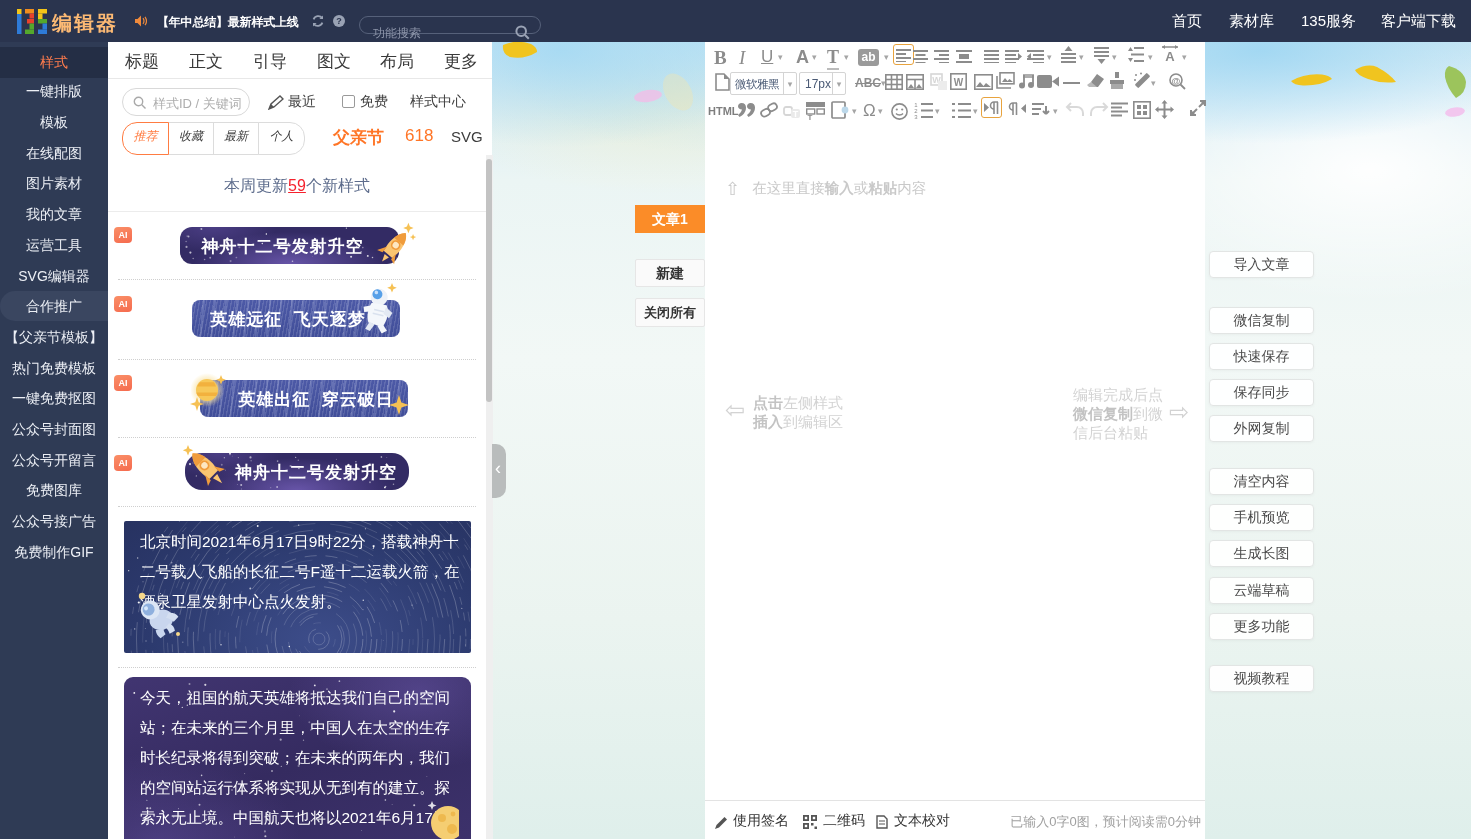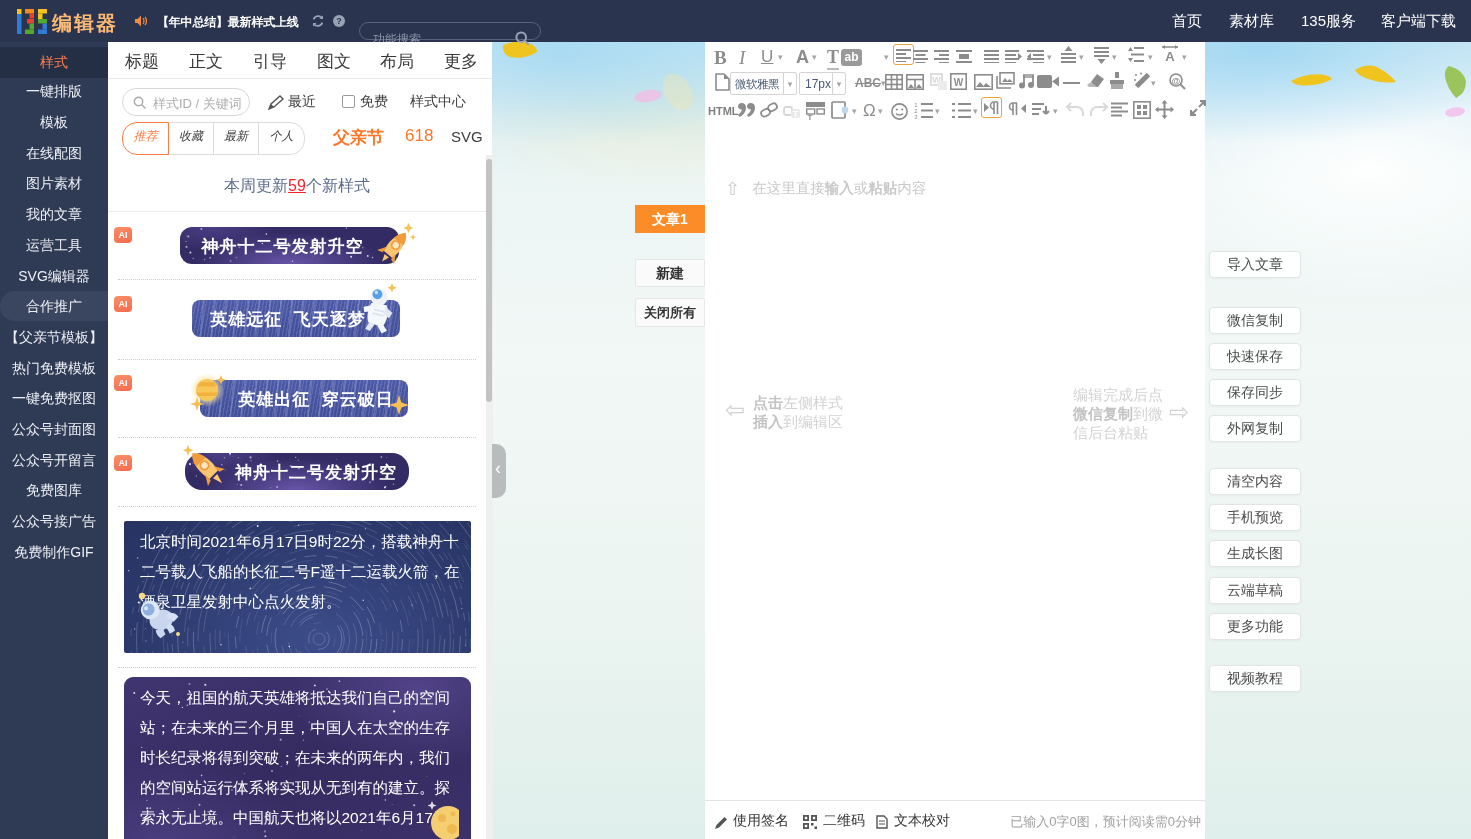--- a/index.html
+++ b/index.html
@@ -16,21 +16,21 @@
     radial-gradient(280px 150px at 700px 40px, rgba(180,224,245,.7) 0%, rgba(180,224,245,0) 75%),
     radial-gradient(340px 170px at 1370px 170px, rgba(255,255,255,.95) 0%, rgba(255,255,255,0) 78%),
     radial-gradient(320px 120px at 660px 110px, rgba(246,238,190,.45) 0%, rgba(246,238,190,0) 70%),
     linear-gradient(180deg, #c7e6f4 0px, #d9edf6 90px, #ebf5f4 180px, #f2f8f6 360px, #ebf4f0 620px, #dfefeb 839px);
 }
 
 
 #navbar { position:absolute; left:0; top:0; width:1471px; height:42px; background:#2a344e; color:#fff; }
 #logotext { position:absolute; left:52px; top:10px; font-size:20px; font-weight:bold; color:#fdba74; letter-spacing:2px; }
 #announce { position:absolute; left:157px; top:14px; font-size:12px; font-weight:bold; color:#fff; letter-spacing:-0.2px; }
-#nav-search { position:absolute; left:359px; top:22px; width:182px; height:18px; border:1px solid #56617a; border-radius:16px;text-align:center; }
+#nav-search { position:absolute; left:359px; top:16px; width:182px; height:18px; border:1px solid #56617a; border-radius:16px;text-align:center; }
 #nav-search .ph { position:absolute; left:13px; top:8px; font-size:12px; color:#8d95a9; }
 .navlink { position:absolute; top:12px; font-size:15px; color:#fff; }
 
 
 #sidebar { position:absolute; left:0; top:42px; width:108px; height:797px; background:#2f3b55; }
 .sbitem { position:absolute; left:0; width:108px; height:30px; line-height:30px; text-align:center; color:#eceff5; font-size:14px; }
 .sbactive { background:#242e45; color:#ff7c4d; height:31px; line-height:31px; }
 
 
 #panel { position:absolute; left:108px; top:42px; width:384px; height:797px; background:#fff; }
@@ -83,21 +83,21 @@
 .selbox { height:23px; border:1px solid #d4d4d4; border-radius:2px; font-size:13px; color:#4a5a75; line-height:22px; display:flex; justify-content:space-between; background:#fff; }
 .selcar { font-size:9px; color:#a5a5a5; border-left:1px solid #d4d4d4; width:13px; text-align:center; }
 #edbottom { position:absolute; left:0; top:758px; width:500px; height:39px; border-top:1px solid #e3e3e3; background:#fff; }
 .ebi { position:absolute; top:11px; font-size:14px; color:#333; }
 #edstat { position:absolute; right:4px; top:12px; font-size:13px; color:#a0a0a0; }
 #placeholder { position:absolute; left:20px; top:136px; color:#c9c9c9; font-size:14.5px; }
 .hint { position:absolute; color:#d3d3d3; font-size:15px; line-height:19px; }
 .hint b { color:#c3c3c3; }
 
 
-.rbtn { position:absolute; left:1209px; width:92px; height:27px; background:rgba(255,255,255,.92); border:1px solid #e2e5e4; border-radius:4px; box-shadow:0 1px 3px rgba(0,0,0,.04); font-size:14px; color:#4a4a4a; text-align:center; line-height:25px; }
+.rbtn { position:absolute; left:1209px; width:105px; height:27px; background:rgba(255,255,255,.92); border:1px solid #e2e5e4; border-radius:4px; box-shadow:0 1px 3px rgba(0,0,0,.04); font-size:14px; color:#4a4a4a; text-align:center; line-height:25px; }
 
 
 #watermark { position:absolute; left:1173px; top:770px; white-space:nowrap; font-size:37px; font-weight:bold; color:#222;
   text-shadow:-3px -3px 0 #fff, -1px -1px 0 #fff, 2px 2px 3px rgba(255,255,255,.6); letter-spacing:1px; }
 </style>
 </head>
 <body>
 <div id="page">
   <div id="bg">
     <svg style="position:absolute;left:0;top:0" width="1471" height="839">
@@ -542,21 +542,21 @@
     <div id="toolbar">
 
       <span class="tbi" style="left:9px;top:5px;font-size:19px;font-weight:bold;font-family:'Liberation Serif',serif">B</span>
       <span class="tbi" style="left:34px;top:5px;font-size:19px;font-style:italic;font-family:'Liberation Serif',serif">I</span>
       <span class="tbi" style="left:56px;top:5px;font-size:17px;text-decoration:underline">U</span>
       <span class="tbi caret" style="left:73px;top:10px">▾</span>
       <span class="tbi" style="left:91px;top:5px;font-size:18px;font-weight:bold">A</span>
       <span class="tbi caret" style="left:107px;top:10px">▾</span>
       <span class="tbi" style="left:122px;top:5px;font-size:18px;font-weight:bold;font-family:'Liberation Serif',serif;border-bottom:2px solid #bbb">T</span>
       <span class="tbi caret" style="left:139px;top:10px">▾</span>
-      <span class="tbi" style="left:136px;top:7px;width:21px;height:17px;background:#9a9a9a;border-radius:3px;color:#fff;font-size:12px;font-weight:bold;text-align:center;line-height:17px">ab</span>
+      <span class="tbi" style="left:153px;top:7px;width:21px;height:17px;background:#9a9a9a;border-radius:3px;color:#fff;font-size:12px;font-weight:bold;text-align:center;line-height:17px">ab</span>
       <span class="tbi caret" style="left:179px;top:10px">▾</span>
       <span class="tbi obox" style="left:188px;top:2px"><svg width="15" height="13" viewBox="0 0 15 13">
             <g stroke="#8c8c8c" stroke-width="2">
               <line x1="0" y1="1" x2="15" y2="1"></line>
               <line x1="0" y1="5" x2="10" y2="5"></line>
               <line x1="0" y1="9" x2="15" y2="9"></line>
               <line x1="0" y1="13" x2="10" y2="13"></line>
             </g>
           </svg></span>
       <svg class="tbi" style="left:208px;top:8px" width="15" height="13" viewBox="0 0 15 13">

